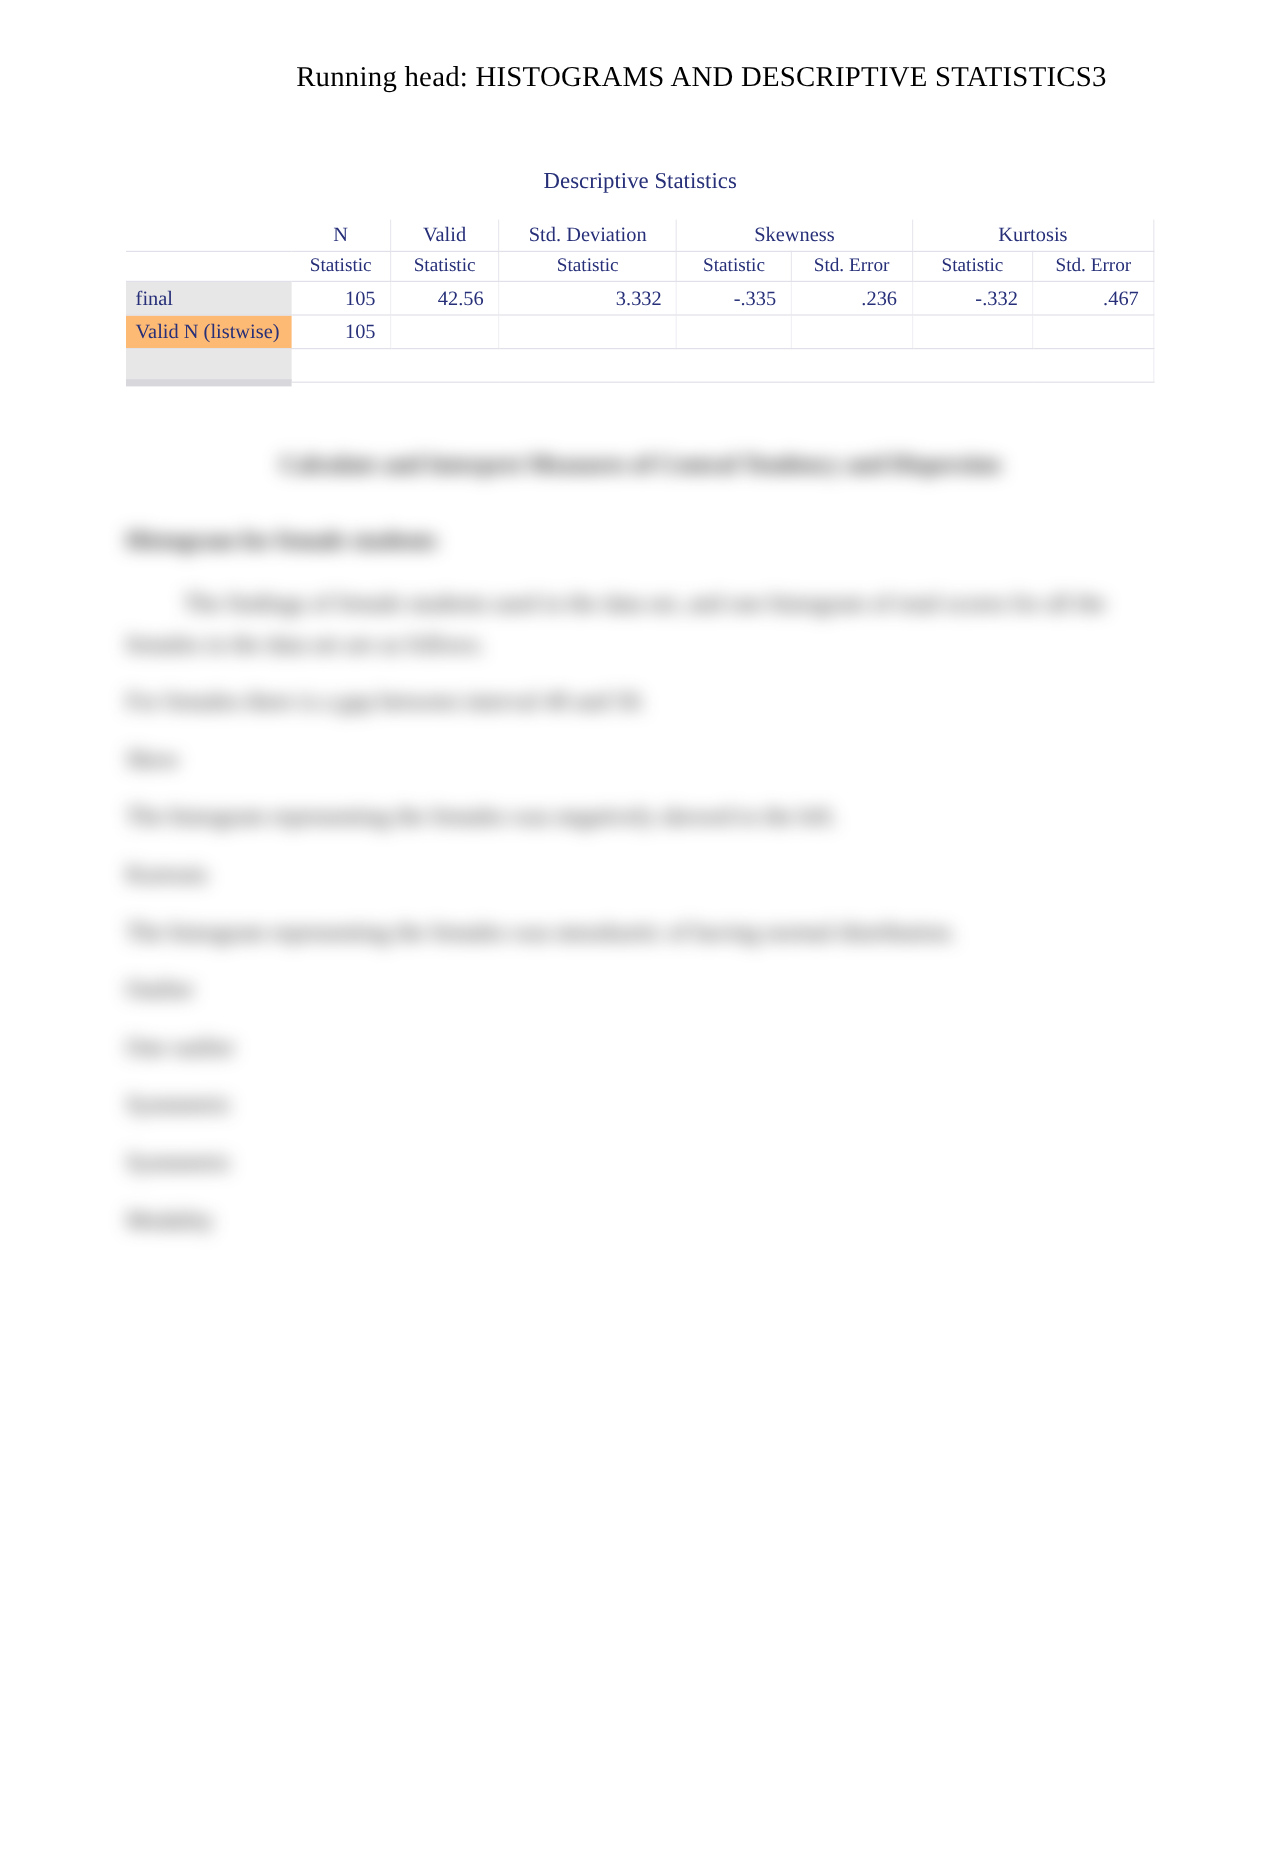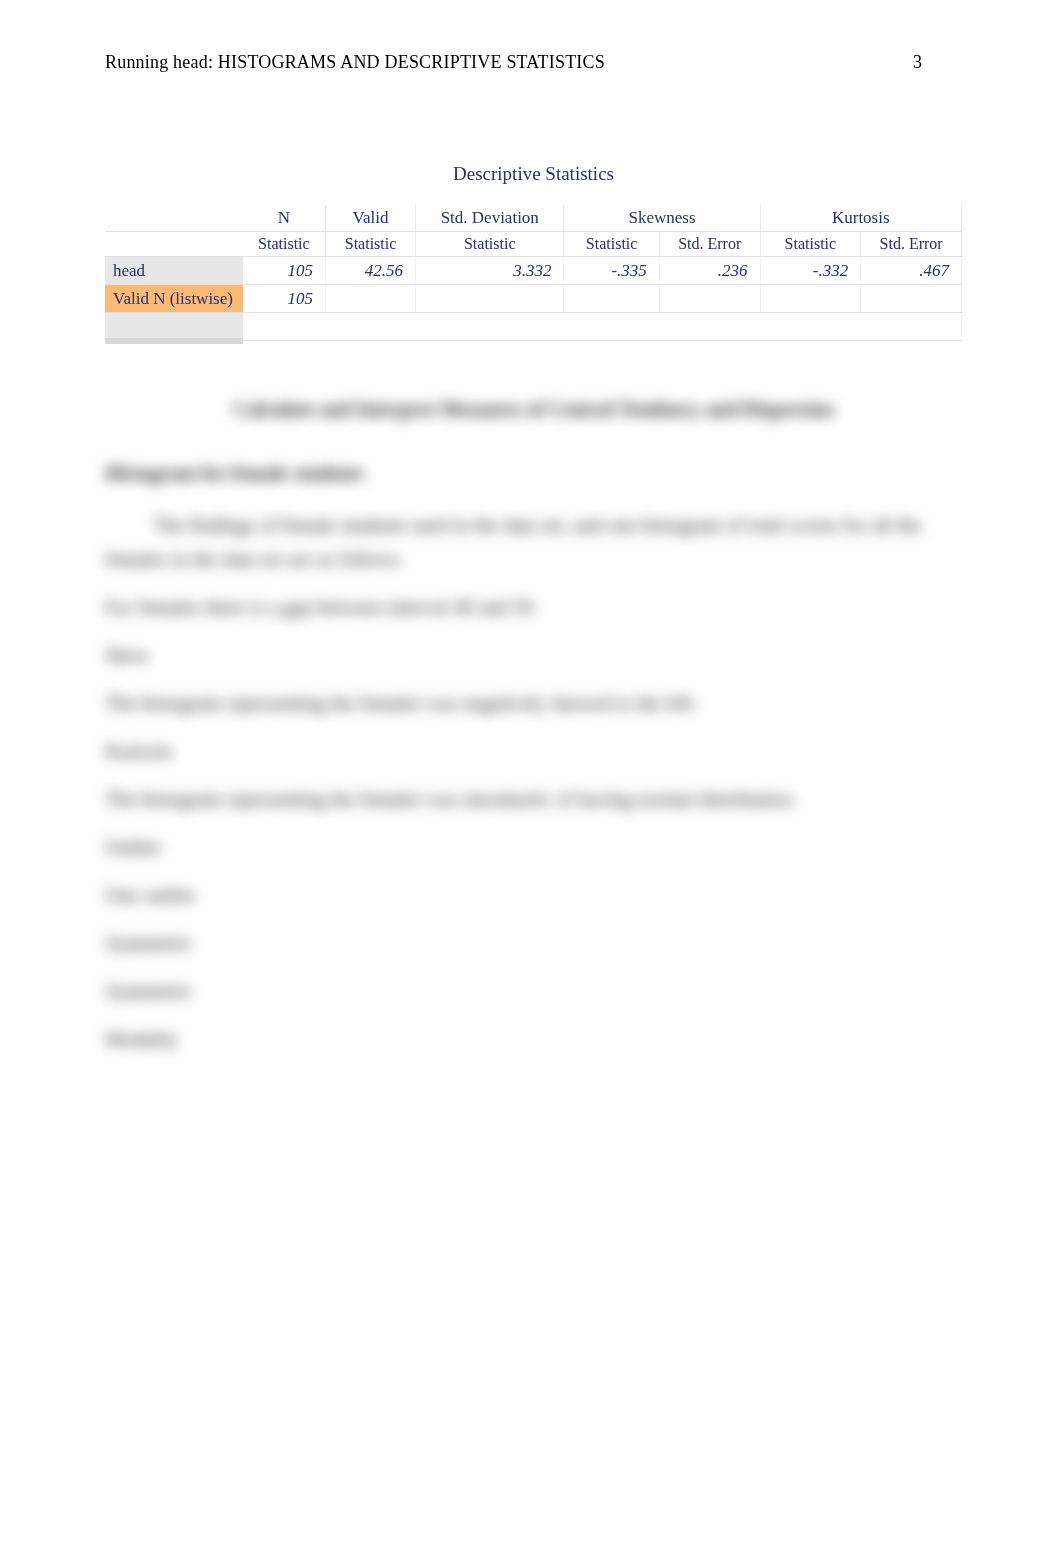--- a/index.html
+++ b/index.html
@@ -9,24 +9,24 @@
       width: 1062px;
       height: 1561px;
       position: relative;
       color: #000;
     }
     .page {
       padding: 52px 100px 0 105px;
     }
     .header-row {
       display: flex;
-      justify-content: space-between;
+      justify-content: flex-end;
       align-items: baseline;
-      font-size: 18px;
-      margin-bottom: 90px;
+      font-size: 24px;
+      margin-bottom: 62px;
     }
     .header-left {
       letter-spacing: 0.2px;
     }
     .header-right {
       padding-right: 40px;
     }
     .stats-section {
       margin: 0 0 0 0;
     }
@@ -49,21 +49,20 @@
       text-align: center;
       border-bottom: 1px solid #e0e0e8;
     }
     table.stats .row-label {
       text-align: left;
       padding-left: 8px;
     }
     table.stats .num {
       text-align: right;
       padding-right: 12px;
-      font-style: italic;
     }
     table.stats thead tr.group-row th {
       border-right: 1px solid #e8e8ee;
     }
     table.stats thead tr.group-row th:first-child,
     table.stats thead tr.sub-row th:first-child {
       border-right: none;
     }
     table.stats thead tr.sub-row th {
       border-right: 1px solid #e8e8ee;
@@ -170,21 +169,21 @@
           <th>Statistic</th>
           <th>Statistic</th>
           <th>Statistic</th>
           <th>Std. Error</th>
           <th>Statistic</th>
           <th>Std. Error</th>
         </tr>
       </thead>
       <tbody>
         <tr class="data-row shaded">
-          <td class="row-label">head</td>
+          <td class="row-label">final</td>
           <td class="num">105</td>
           <td class="num">42.56</td>
           <td class="num">3.332</td>
           <td class="num">-.335</td>
           <td class="num">.236</td>
           <td class="num">-.332</td>
           <td class="num">.467</td>
         </tr>
         <tr class="data-row">
           <td class="row-label">Valid N (listwise)</td>

